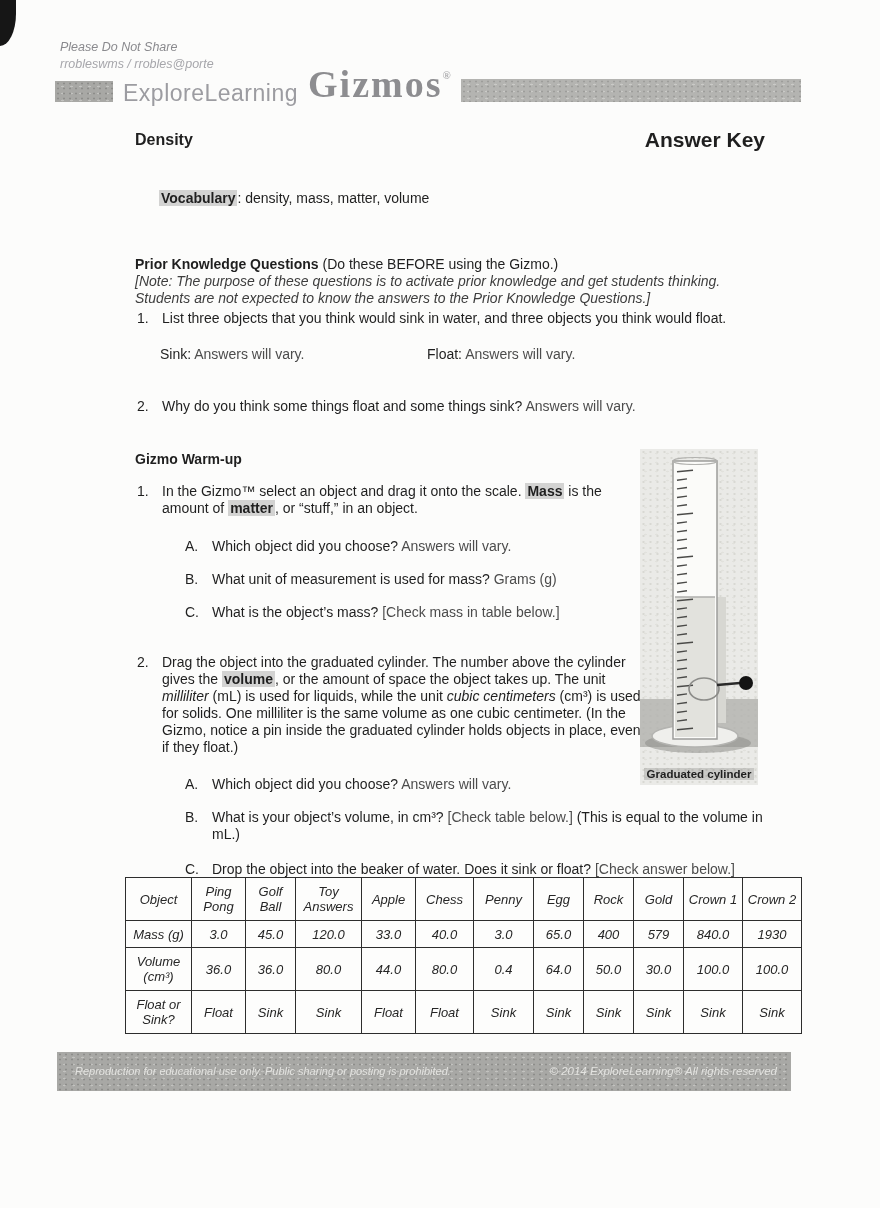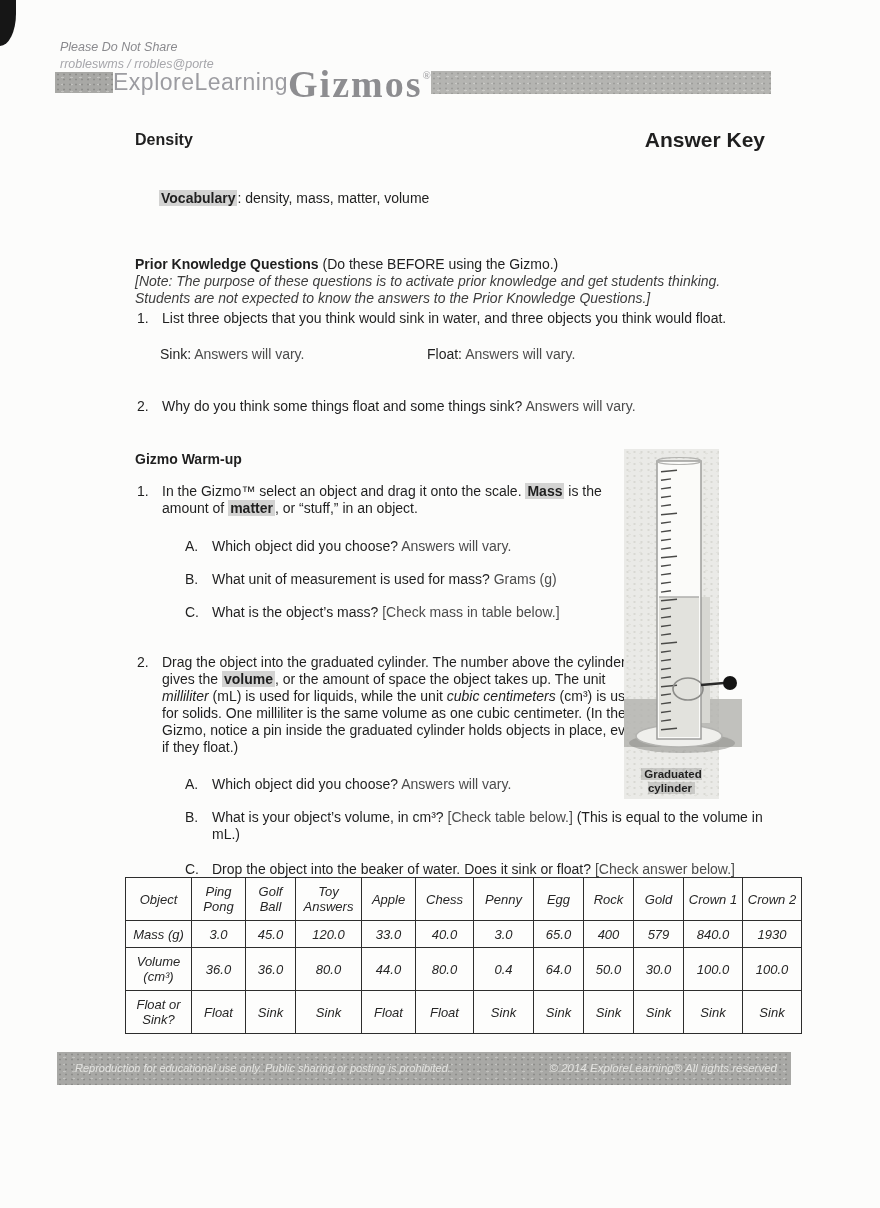--- a/index.html
+++ b/index.html
@@ -17,54 +17,54 @@
   .corner-artifact{top:0;left:0;width:16px;height:46px;background:#161616;border-bottom-right-radius:100% 70%;}
   .speckle{
     background-color:#a8a8a5;
     background-image:radial-gradient(#8d8d8a 1px, transparent 1.4px),radial-gradient(#c2c2bf 1px, transparent 1.4px);
     background-size:6px 5px,9px 7px;background-position:0 0,3px 2px;
   }
   
   .topbar{top:39px;left:60px;right:62px;display:flex;justify-content:space-between;font-size:12.5px;font-style:italic;flex-direction:column;}
   .topbar .left{color:#8a8a8e;}
   .topbar .right{color:#a6a6ab;}
-  .logo-row{top:63px;left:55px;display:flex;align-items:center;}
+  .logo-row{top:63px;left:55px;display:flex;align-items:flex-end;gap:10px;}
   .logo-smudge{width:58px;height:21px;}
   .logo-explore{font-size:23px;color:#9c9ca1;letter-spacing:.5px;}
   .logo-gizmos{font-family:"Liberation Serif",serif;font-size:38px;font-weight:700;color:#8d8d90;letter-spacing:2px;line-height:30px;position:relative;top:-3px;}
   .logo-reg{font-size:11px;color:#aaaaad;vertical-align:18px;letter-spacing:0;}
   .logo-bar{width:340px;height:23px;opacity:.85;}
   
   .title-row{top:126px;left:135px;width:630px;display:flex;justify-content:space-between;align-items:flex-start;}
   .title-row h1{margin:0;font-size:16px;line-height:28px;}
   .title-row h2{margin:0;font-size:21px;line-height:28px;}
   
   .blk{left:135px;width:680px;}
   .qrow{display:flex;}
   .qnum{width:25px;flex:0 0 25px;}
   .qtext{flex:1;}
   .subq{display:flex;}
   .sq-label{width:27px;flex:0 0 27px;}
   .note{color:#3d3d3d;}
   
-  .cyl-fig{top:449px;left:624px;width:95px;background-color:#eaeae7;
+  .cyl-fig{top:449px;left:640px;width:118px;background-color:#eaeae7;
     background-image:radial-gradient(#d8d8d3 1px, transparent 1.3px),radial-gradient(#e1e1dc 1px, transparent 1.3px);
     background-size:7px 6px,11px 9px;}
   .cyl-fig svg{display:block;}
   .cyl-caption{text-align:center;font-size:11.5px;font-weight:700;line-height:14px;padding:2px 0 4px 0;}
   .cyl-caption span{background:rgba(0,0,0,0.14);padding:0 3px;}
   
   table.data{border-collapse:collapse;table-layout:fixed;width:676px;font-size:13px;font-style:italic;color:#262626;background:#fdfdfc;}
   table.data th,table.data td{border:1.6px solid #2d2d2d;text-align:center;vertical-align:middle;padding:1px 2px;font-weight:400;line-height:15px;}
   table.data thead th{height:40px;}
   tr.r-mass th,tr.r-mass td{height:24px;}
   tr.r-vol th,tr.r-vol td{height:40px;}
   tr.r-float th,tr.r-float td{height:40px;}
   
-  .footer-bar{top:1052px;left:57px;width:734px;height:33px;display:flex;align-items:center;justify-content:space-between;
+  .footer-bar{top:1052px;left:57px;width:734px;height:39px;display:flex;align-items:center;justify-content:space-between;
     padding:0 14px 0 18px;box-sizing:border-box;font-size:11px;font-style:italic;color:#e3e3e0;}
   .footer-bar .fr{font-size:11.5px;}
 </style>
 </head>
 <body>
 
 <div class="page">
 
   <div class="abs corner-artifact"></div>
 

